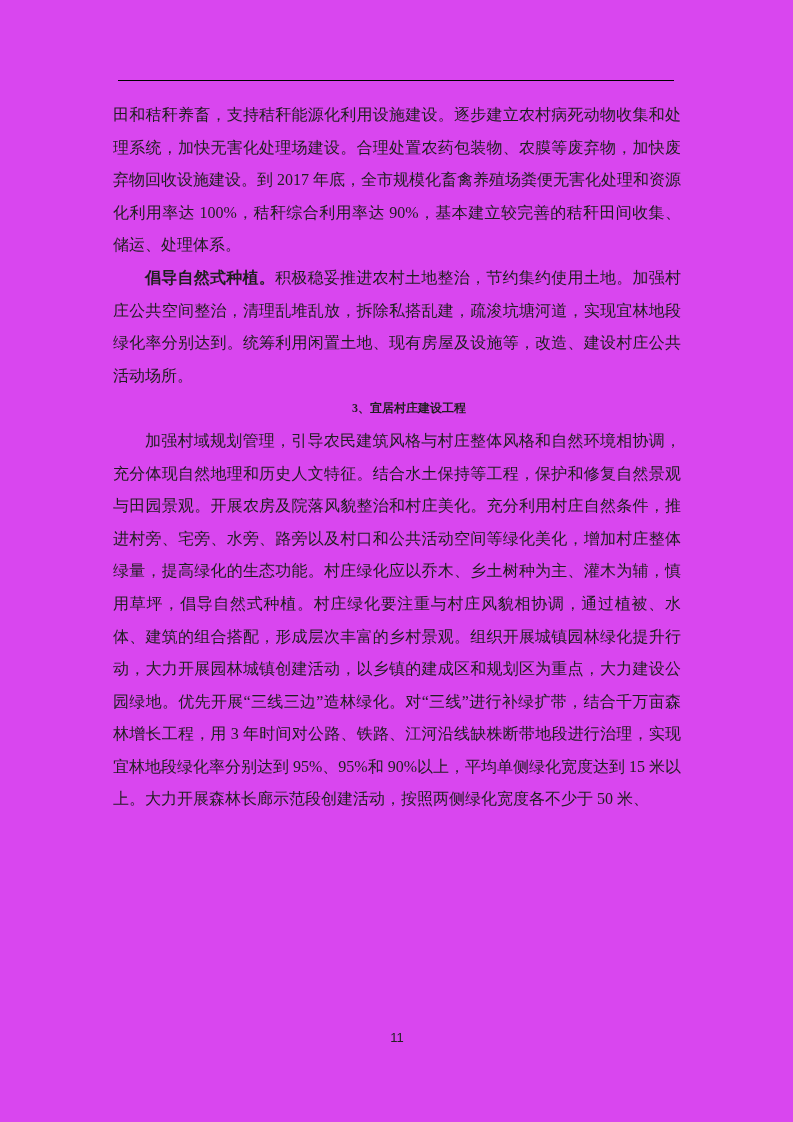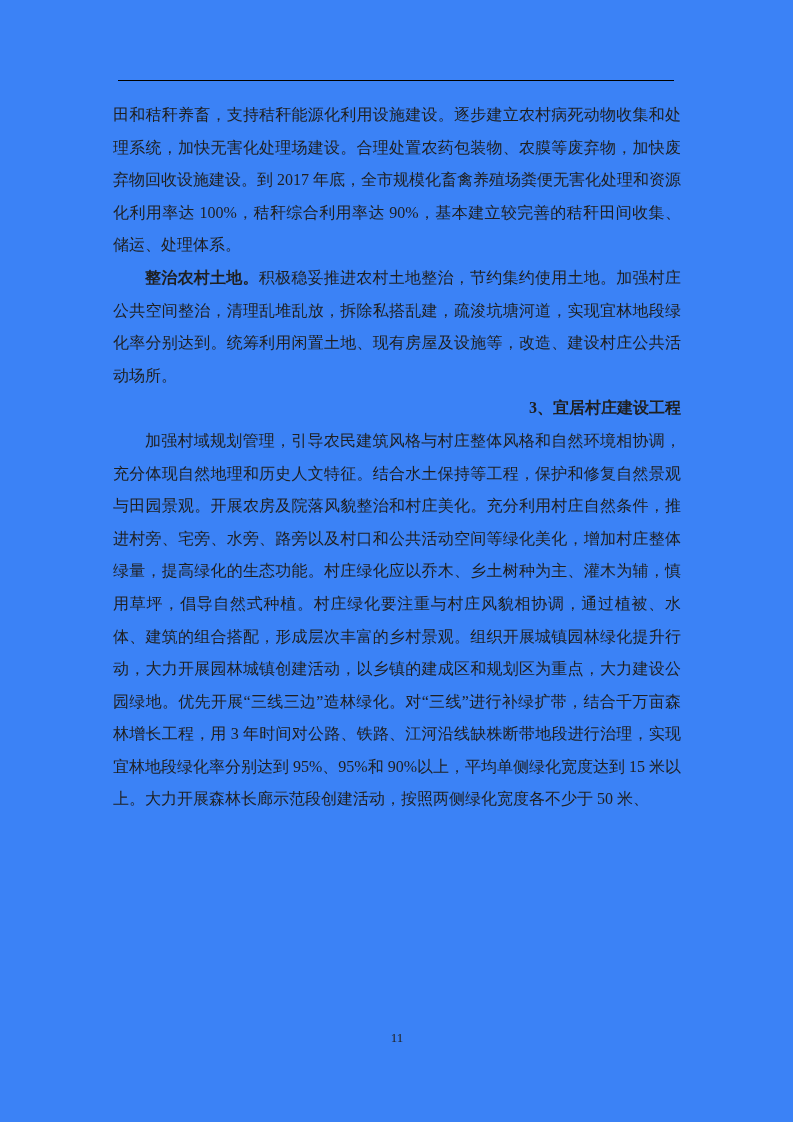--- a/index.html
+++ b/index.html
@@ -11,21 +11,21 @@
     width: 793px;
     height: 1122px;
     position: relative;
     font-family: "Liberation Serif", "DejaVu Serif", serif;
     color: #1f1f1f;
     overflow: hidden;
   }
   .page {
     position: absolute;
     inset: 0;
-    background: #3b82f6;
+    background: #d946ef;
   }
   .header-rule {
     position: absolute;
     top: 80px;
     left: 118px;
     width: 556px;
     height: 0;
     border-top: 1.5px solid #000000;
   }
   .content {
@@ -45,51 +45,51 @@
   }
   p.para.continuation {
     text-indent: 0;
   }
   .lead {
     font-weight: bold;
   }
   h2.heading {
     margin: 0;
     padding: 0;
-    font-size: 16px;
+    font-size: 12px;
     line-height: 32.6px;
     font-weight: bold;
     text-indent: 2em;
-    text-align: right;
+    text-align: center;
   }
   .page-number {
     position: absolute;
     top: 1030px;
     left: 113px;
     width: 568px;
     text-align: center;
     font-size: 13px;
-    font-family: Liberation Serif, serif;
+    font-family: Liberation Sans, sans-serif;
     color: #222222;
   }
 </style>
 </head>
 <body>
 
 <div class="page">
 
   <div class="header-rule"></div>
 
   <main class="content">
 
     <p class="para continuation">田和秸秆养畜，支持秸秆能源化利用设施建设。逐步建立农村病死动物收集和处理系统，加快无害化处理场建设。合理处置农药包装物、农膜等废弃物，加快废弃物回收设施建设。到 2017 年底，全市规模化畜禽养殖场粪便无害化处理和资源化利用率达 100%，秸秆综合利用率达 90%，基本建立较完善的秸秆田间收集、储运、处理体系。</p>
 
 
     <p class="para">
-      <span class="lead">整治农村土地。</span><span>积极稳妥推进农村土地整治，节约集约使用土地。加强村庄公共空间整治，清理乱堆乱放，拆除私搭乱建，疏浚坑塘河道，实现宜林地段绿化率分别达到。统筹利用闲置土地、现有房屋及设施等，改造、建设村庄公共活动场所。</span>
+      <span class="lead">倡导自然式种植。</span><span>积极稳妥推进农村土地整治，节约集约使用土地。加强村庄公共空间整治，清理乱堆乱放，拆除私搭乱建，疏浚坑塘河道，实现宜林地段绿化率分别达到。统筹利用闲置土地、现有房屋及设施等，改造、建设村庄公共活动场所。</span>
     </p>
 
     <h2 class="heading">3、宜居村庄建设工程</h2>
 
     <p class="para">加强村域规划管理，引导农民建筑风格与村庄整体风格和自然环境相协调，充分体现自然地理和历史人文特征。结合水土保持等工程，保护和修复自然景观与田园景观。开展农房及院落风貌整治和村庄美化。充分利用村庄自然条件，推进村旁、宅旁、水旁、路旁以及村口和公共活动空间等绿化美化，增加村庄整体绿量，提高绿化的生态功能。村庄绿化应以乔木、乡土树种为主、灌木为辅，慎用草坪，倡导自然式种植。村庄绿化要注重与村庄风貌相协调，通过植被、水体、建筑的组合搭配，形成层次丰富的乡村景观。组织开展城镇园林绿化提升行动，大力开展园林城镇创建活动，以乡镇的建成区和规划区为重点，大力建设公园绿地。优先开展“三线三边”造林绿化。对“三线”进行补绿扩带，结合千万亩森林增长工程，用 3 年时间对公路、铁路、江河沿线缺株断带地段进行治理，实现宜林地段绿化率分别达到 95%、95%和 90%以上，平均单侧绿化宽度达到 15 米以上。大力开展森林长廊示范段创建活动，按照两侧绿化宽度各不少于 50 米、</p>
 
   </main>
 
   <div class="page-number">11</div>
 

